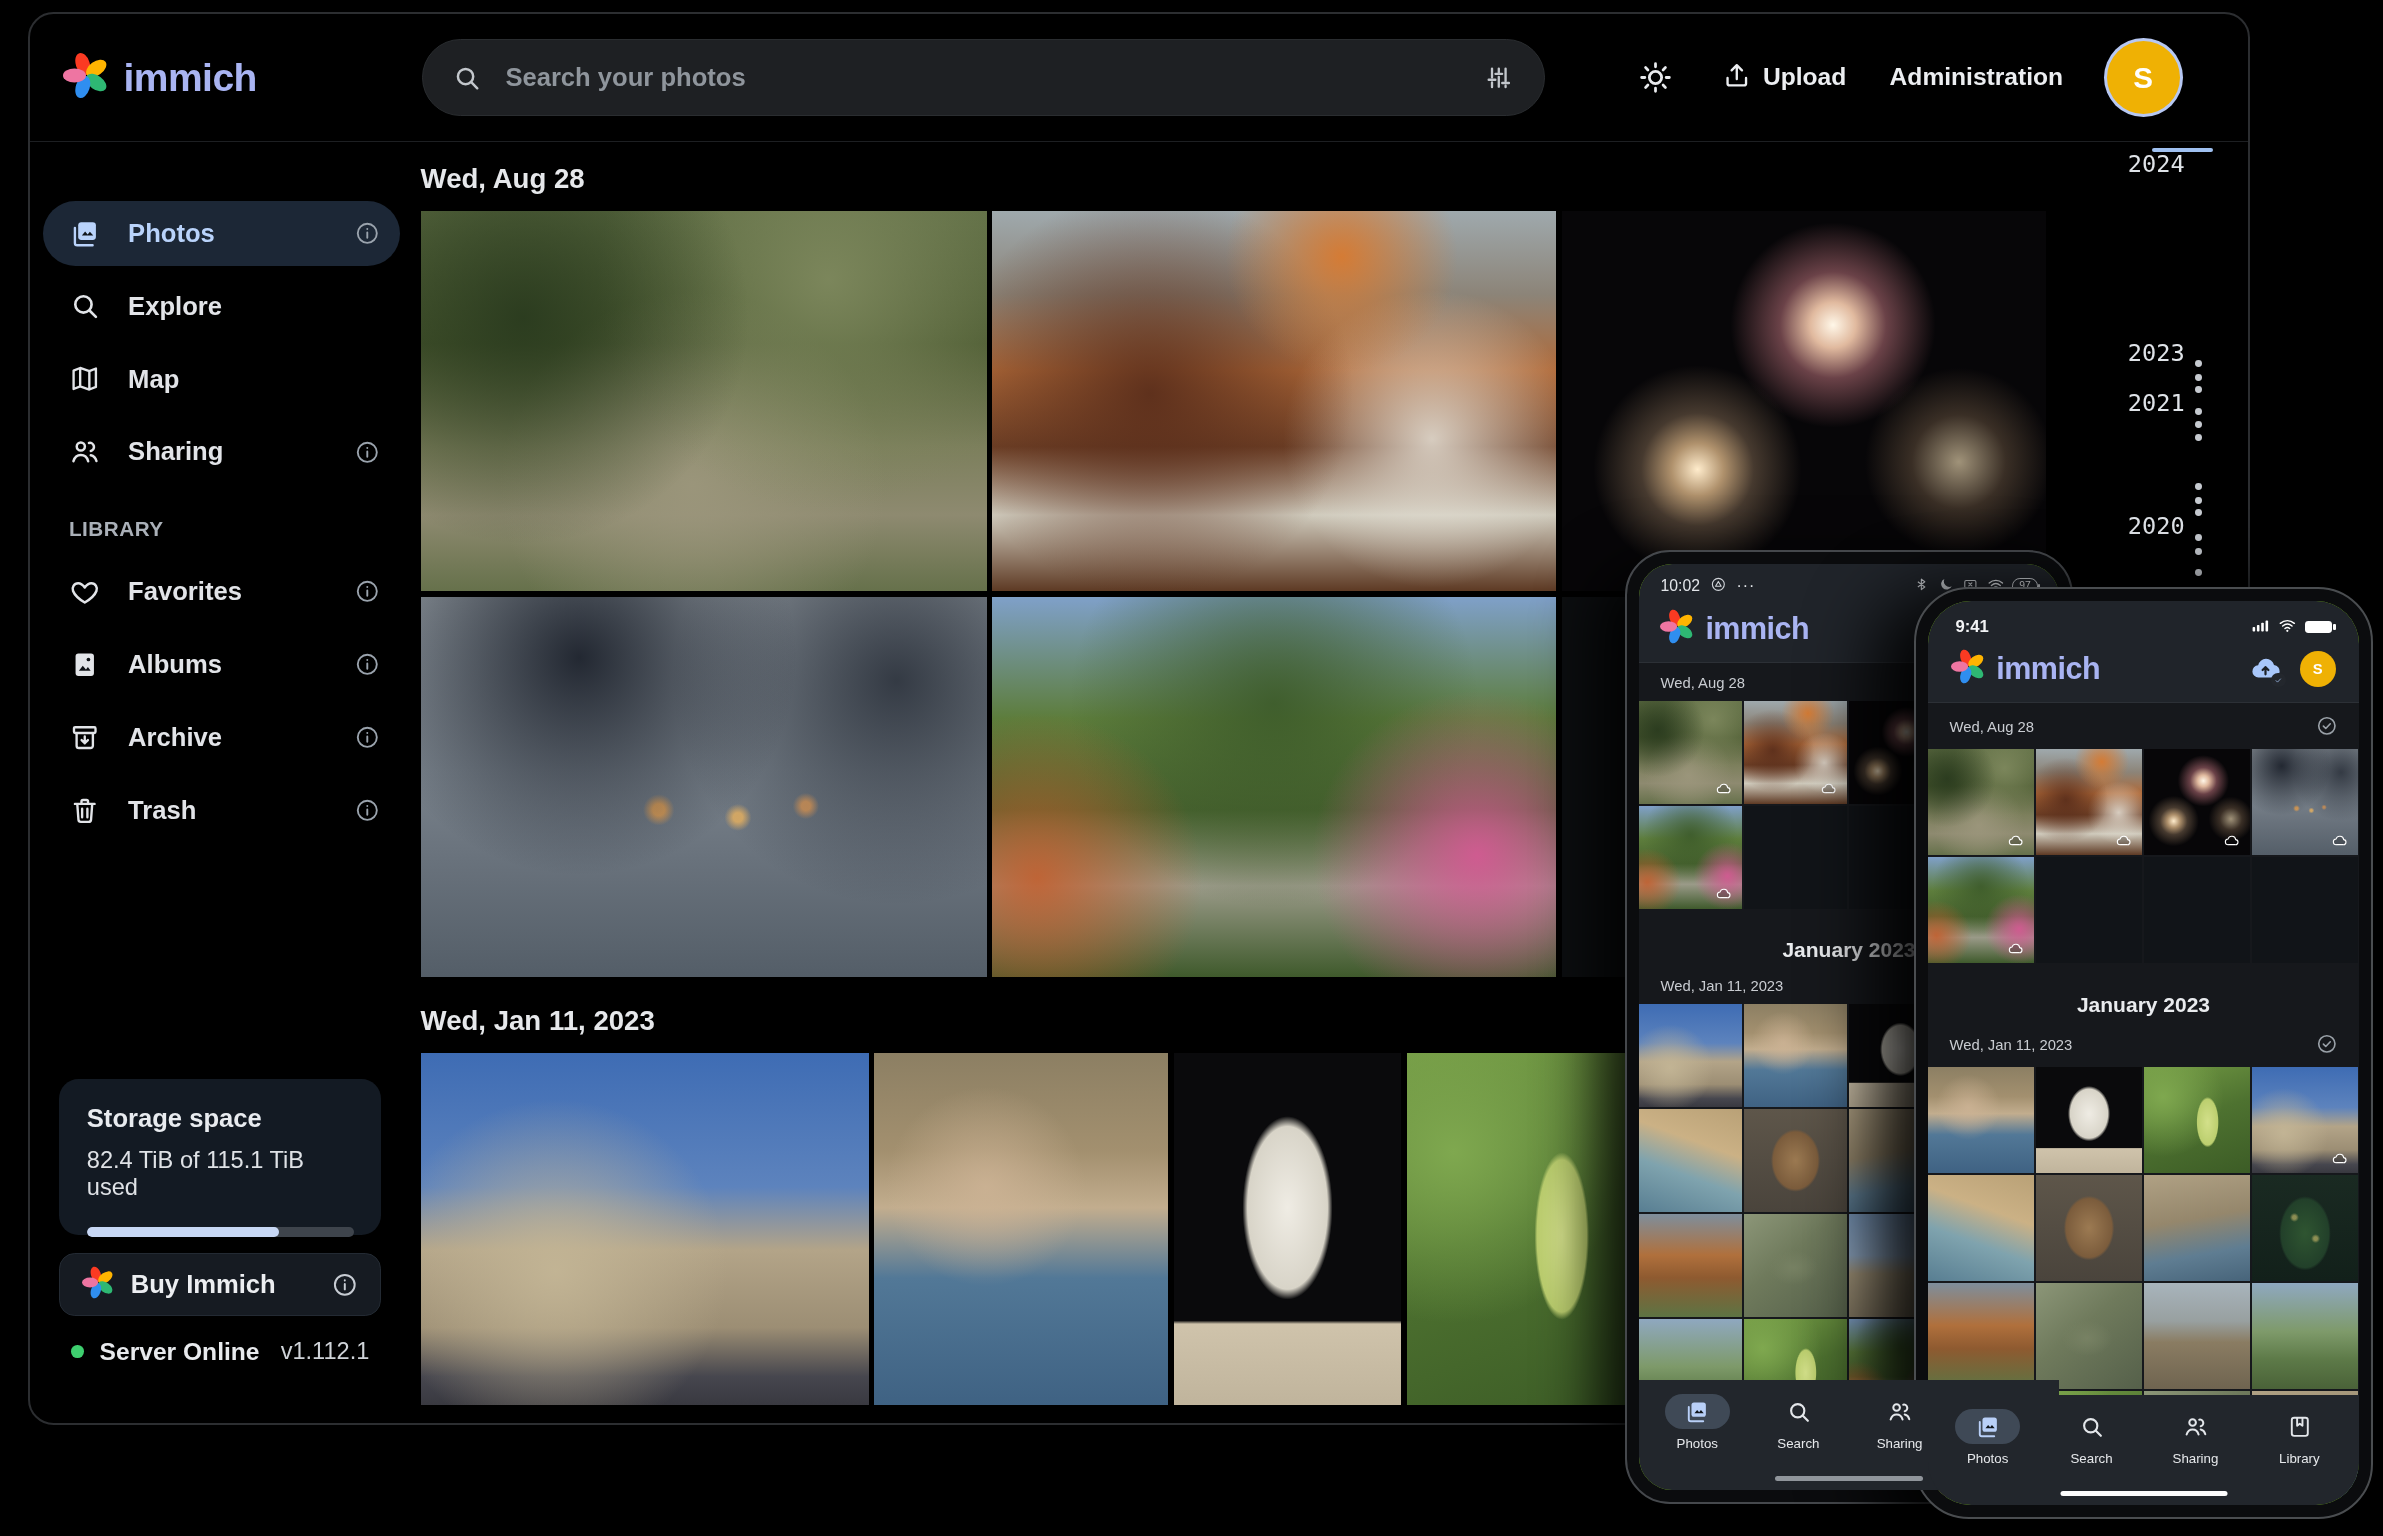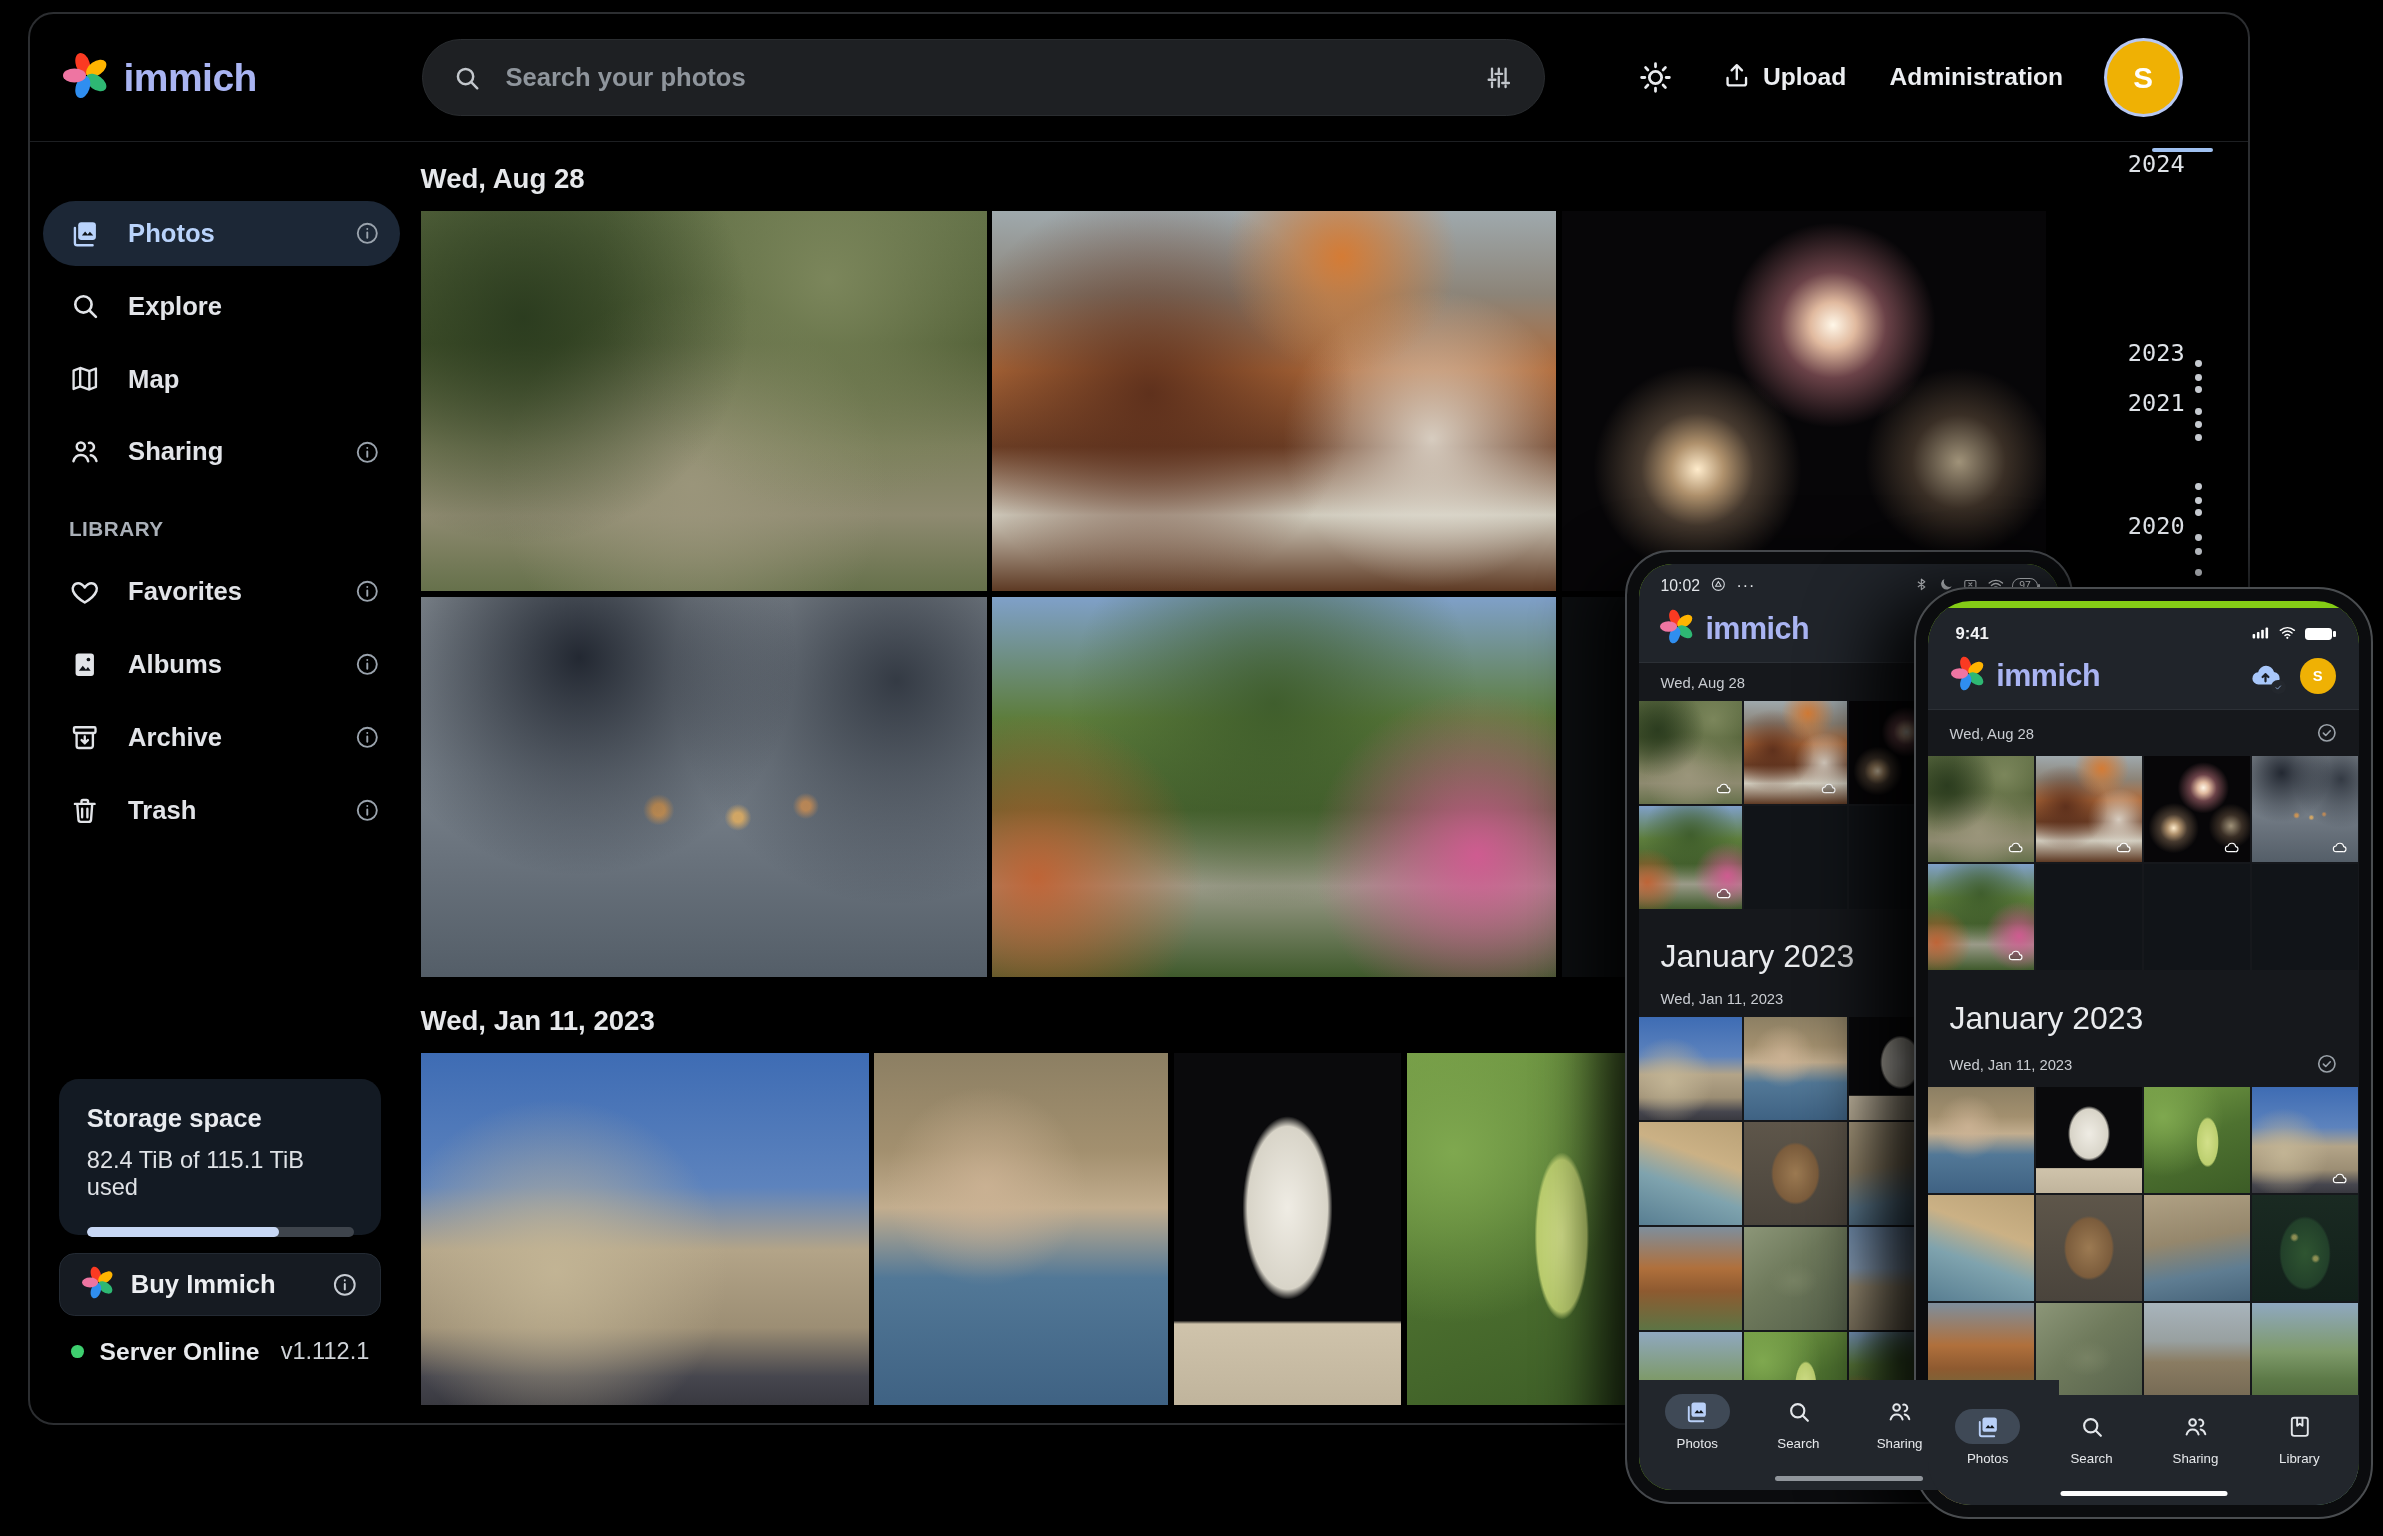--- a/index.html
+++ b/index.html
@@ -91,21 +91,21 @@
   .p-brand { display:flex; align-items:center; gap:9.9px; padding:9.9px 21.7px 13.8px; }
   .p-brand .word { font-size:30.5px; font-weight:600; color:#a9b4f2; letter-spacing:-0.5px; }
   .p-brand .right { margin-left:auto; display:flex; align-items:center; gap:15.8px; }
   .p-avatar { width:36px; height:36px; border-radius:50%; background:#efb104; color:#fff; display:flex;
               align-items:center; justify-content:center; font-size:14.8px; font-weight:700; }
   .cloud-wrap { position:relative; width:37px; height:31.5px; }
   .cloud-badge { position:absolute; right:-2px; bottom:-3px; width:14.8px; height:14.8px; border-radius:50%;
                  background:#23272d; display:flex; align-items:center; justify-content:center; }
   .p-date { display:flex; align-items:center; justify-content:space-between; padding:11.8px 21.7px 9.9px;
             font-size:14.8px; color:#c9ccd1; background:#16181c; }
-  .p-month { font-size:32px; font-weight:400; color:#e9ebee; padding:27.6px 21.7px 3.9px; background:#16181c; }
+  .p-month { font-size:21px; font-weight:700; color:#e9ebee; padding:27.6px 21.7px 3.9px; background:#16181c;text-align:center; }
   .p-body { background:#16181c; }
   .p-row { display:flex; gap:2px; margin-bottom:2px; }
   .th { position:relative; background-size:cover; background-position:center; }
   .phone-a .th { width:103px; height:103px; }
   .phone-b .th { width:106px; height:106px; }
   .th.empty { background:#111418; }
   .th .badge { position:absolute; right:6.9px; bottom:5.9px; width:21.7px; height:17.7px; }
   .p-nav { position:absolute; left:0; right:0; bottom:0; height:110px; background:#22262c;
            display:flex; justify-content:space-around; padding:13.8px 7.9px 0; z-index:4; }
   .nav-item { display:flex; flex-direction:column; align-items:center; width:25%; }
@@ -572,21 +572,21 @@
             <span class="nav-label">Library</span>
           </div>
         </nav>
       <div class="homebar"></div>
     </div>
   </div>
 
   <div class="phone phone-b">
     <div class="screen">
       <div class="p-top">
-        <div class="p-status" style="padding:13.8px 27.6px 2px;margin-top:7px;">
+        <div class="p-status" style="padding:13.8px 27.6px 2px;">
           <span class="pb-time">9:41</span>
           <span class="right">
             <span id="pb-bars"><svg width="20.7" height="20.7" viewBox="0 0 24 24" style="color:#fff">
                   <g fill="currentColor">
                     <rect x="3" y="14" width="3" height="5" rx="1"></rect>
                     <rect x="8" y="11.5" width="3" height="7.5" rx="1"></rect>
                     <rect x="13" y="9" width="3" height="10" rx="1"></rect>
                     <rect x="18" y="6.5" width="3" height="12.5" rx="1"></rect>
                   </g>
                 </svg></span>

